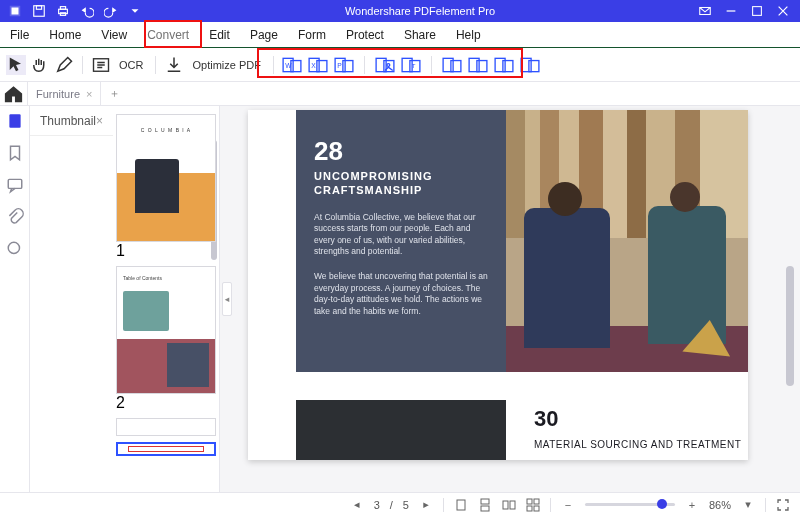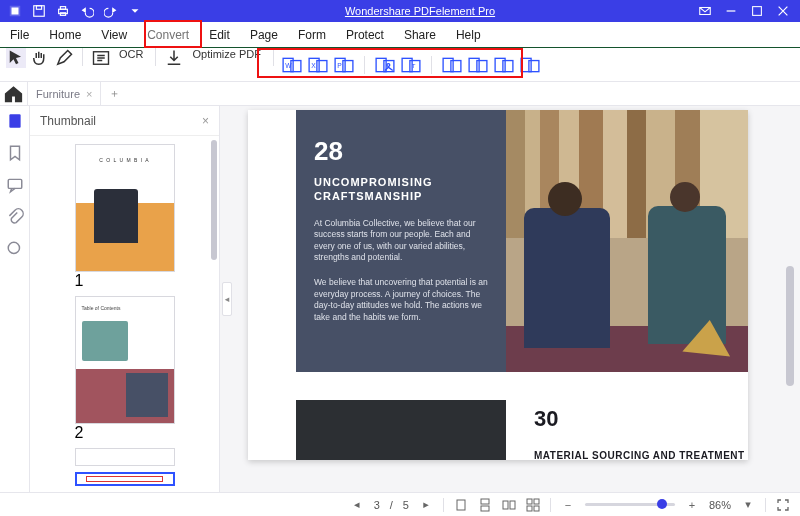--- a/index.html
+++ b/index.html
@@ -3,31 +3,31 @@
 <meta charset="utf-8">
 <style>
 * { box-sizing: border-box; margin: 0; padding: 0; font-family: "Segoe UI", Arial, sans-serif; }
 html, body { width: 800px; height: 516px; overflow: hidden; background: #fff; }
 .app { width: 800px; height: 516px; display: flex; flex-direction: column; }
 
 
 .titlebar { height: 22px; background: #3a3ee6; color: #fff; display: flex; align-items: center; font-size: 11px; }
 .titlebar .left { display: flex; align-items: center; gap: 10px; padding-left: 8px; }
 .titlebar .left .qicon { width: 14px; height: 14px; display:flex;align-items:center;justify-content:center; }
-.titlebar .title { flex: 1; text-align: center; text-decoration: underline; }
+.titlebar .title { flex: 1; text-align: center; }
 .titlebar .right { display: flex; align-items: center; gap: 12px; padding-right: 10px; }
 .titlebar .winbtn { width:14px;height:14px;display:flex;align-items:center;justify-content:center; }
 
 
 .menubar { height: 26px; background: #fff; display: flex; align-items: stretch; font-size: 12px; border-bottom: 1px solid #14532d; }
 .menubar .menuitem { padding: 0 10px; display:flex;align-items:center; cursor:pointer; color:#222; }
 .menubar .menuitem.current { color:#737373; }
 
 
-.toolbar { height: 34px; background:#fff; border-bottom: 1px solid #e6e6ec; display:flex; padding: 0 6px; gap: 4px; font-size: 11px; color:#333; }
+.toolbar { height: 34px; background:#fff; border-bottom: 1px solid #e6e6ec; display:flex; align-items:center; padding: 0 6px; gap: 4px; font-size: 11px; color:#333; }
 .toolbar .tbtn { width: 20px; height: 20px; display:flex;align-items:center;justify-content:center; border: none; background: transparent; color:#333; }
 .toolbar .sep { width:1px; height:18px; background:#e0e0e6; margin: 0 4px; }
 .toolbar .lbl { padding: 0 4px; }
 .toolbar .chunk { display:flex; align-items:center; gap:6px; }
 
 
 .tabstrip { height: 24px; background:#fff; border-bottom: 1px solid #e6e6ec; display:flex; align-items:stretch; font-size:11px; color:#7a7a86;text-align:right; }
 .tabstrip .hometab { width:28px; display:flex;align-items:center;justify-content:center; border-right:1px solid #e6e6ec; }
 .tabstrip .tab { padding:0 8px; display:flex; align-items:center; gap:6px; border-right:1px solid #e6e6ec; }
 .tabstrip .tab .close { color:#aaa; }
@@ -35,21 +35,21 @@
 
 
 .main { flex:1; display:flex; min-height:0; }
 
 
 .railL { width:30px; background:#fff; border-right:1px solid #e6e6ec; display:flex; flex-direction:column; align-items:center; padding-top:6px; gap:14px; color:#8a8a96; }
 .railL .ri { width:18px;height:18px; display:flex;align-items:center;justify-content:center; }
 .railL .ri.active { color:#3a3ee6; }
 
 
-.panel { width:190px; background:#fff; border-right:1px solid #e6e6ec; display:flex; flex-direction:column; position:relative; }
+.panel { width:190px; background:#fff; border-right:1px solid #e6e6ec; display:flex; flex-direction:row; position:relative; }
 .panel .phead { height:30px; display:flex;align-items:center; padding:0 10px; font-size:12px; color:#555; border-bottom:1px solid #eee; }
 .panel .phead .pclose { margin-left:auto; color:#999; }
 .panel .plist { flex:1; overflow:hidden; padding:8px 8px 0 8px; display:flex;flex-direction:column;align-items:center; gap:6px; }
 .panel .psb { position:absolute; right:2px; top:34px; width:6px; height:120px; background:#c7c7d1; border-radius:3px; }
 .thumb { width:100px; height:128px; background:#fff; border:1px solid #d8d8de; position:relative; overflow:hidden;}
 .th1-top { position:absolute; left:10px; right:10px; top:12px; font-size:5px; letter-spacing:1px; color:#333; text-align:center;}
 .th1-band { position:absolute; left:0; right:0; top:58px; bottom:0; background:#e9a24a;}
 .th1-chair { position:absolute; left:18px; top:44px; width:44px; height:54px; background:#2b2f3a; border-radius:3px 3px 0 0;}
 .th2-tl { position:absolute; left:6px; top:8px; font-size:5px; color:#444; }
 .th2-img { position:absolute; left:6px; top:24px; width:46px; height:40px; background:#6ea19c; border-radius:2px;}
@@ -61,35 +61,35 @@
 
 
 .viewer { flex:1; background:#f5f5f7; position:relative; overflow:hidden; }
 .viewer .collapseL { position:absolute; left:2px; top:50%; transform:translateY(-50%); width:10px; height:34px; background:#fff; border:1px solid #e0e0e6; border-radius:2px; color:#888; font-size:9px; display:flex;align-items:center;justify-content:center;}
 .viewer .vscroll { position:absolute; right:6px; top:160px; width:8px; height:120px; background:#c7c7d1; border-radius:4px;}
 
 .page { position:absolute; background:#fff; box-shadow:0 2px 6px rgba(0,0,0,.18); }
 .pageA { left:28px; top:4px; width:500px; height:350px; }
 .darkbox { position:absolute; left:48px; top:0; width:210px; height:262px; background:#475066; color:#fff; padding:26px 18px 10px 18px; }
 .darkbox .big { font-size:26px; font-weight:700; }
-.darkbox .h2 { font-size:11px; font-weight:700; letter-spacing:1px; margin-top:8px; line-height:1.3; }
+.darkbox .h2 { font-size:11px; font-weight:700; letter-spacing:1px; margin-top:2px; line-height:1.3; }
 .darkbox .para { font-size:8.5px; line-height:1.35; margin-top:14px; color:#dfe2ea;}
 .photo { position:absolute; right:0; top:0; width:242px; height:262px; background:#b9a587; overflow:hidden; }
 .photo::before, .photo::after { content:""; position:absolute; }
 .photo::before { left:0; right:0; top:0; height:128px; background:linear-gradient(90deg,#a58a63 0 8%,#c8b18a 8% 14%,#a9865e 14% 22%,#cfb892 22% 30%,#a07a52 30% 40%,#d3bd99 40% 50%,#8d6c46 50% 58%,#c9b28b 58% 70%,#9f7e57 70% 80%,#d6c39f 80% 100%); }
 .photo .p1 { position:absolute; left:18px; top:98px; width:86px; height:140px; background:#2f3a5a; border-radius:10px 10px 0 0;}
 .photo .p1::before { content:""; position:absolute; left:24px; top:-26px; width:34px; height:34px; background:#3d2d22; border-radius:50%; }
 .photo .p2 { position:absolute; right:22px; top:96px; width:78px; height:138px; background:#3a5a63; border-radius:10px 10px 0 0;}
 .photo .p2::before { content:""; position:absolute; left:22px; top:-24px; width:30px; height:30px; background:#4a362c; border-radius:50%; }
 .photo .tri { position:absolute; right:16px; bottom:18px; width:0;height:0;border-left:24px solid transparent;border-right:24px solid transparent;border-bottom:34px solid #caa24a; transform:rotate(6deg);}
 .photo .table { position:absolute; left:0; right:0; bottom:0; height:46px; background:#6d3d4c;}
 .darkstrip { position:absolute; left:48px; top:290px; width:210px; height:60px; background:#2c2f33;}
 .rightblock { position:absolute; left:286px; top:296px; width:214px; }
 .rightblock .big { font-size:22px; font-weight:700; color:#1b1b22;}
-.rightblock .h2 { font-size:10px; font-weight:700; letter-spacing:.5px; color:#1b1b22; line-height:1.3; margin-top:17px;}
+.rightblock .h2 { font-size:10px; font-weight:400; letter-spacing:.5px; color:#1b1b22; line-height:1.3; margin-top:6px;}
 
 
 .status { height:24px; background:#fff; border-top:1px solid #e6e6ec; display:flex; align-items:center; font-size:11px; color:#555; padding:0 10px; gap:10px; }
 .status .spacer { flex:1; }
 .status .sp { width:1px; height:14px; background:#e0e0e6; }
 .status .ic { width:14px;height:14px; display:flex;align-items:center;justify-content:center; color:#666; }
 .status .zoomtrack { width:90px; height:3px; background:#d6d6de; position:relative; border-radius:2px;}
 .status .zoomtrack .knob { position:absolute; left:80%; top:-4px; width:10px;height:10px;border-radius:50%; background:#3a3ee6;}
 
 

